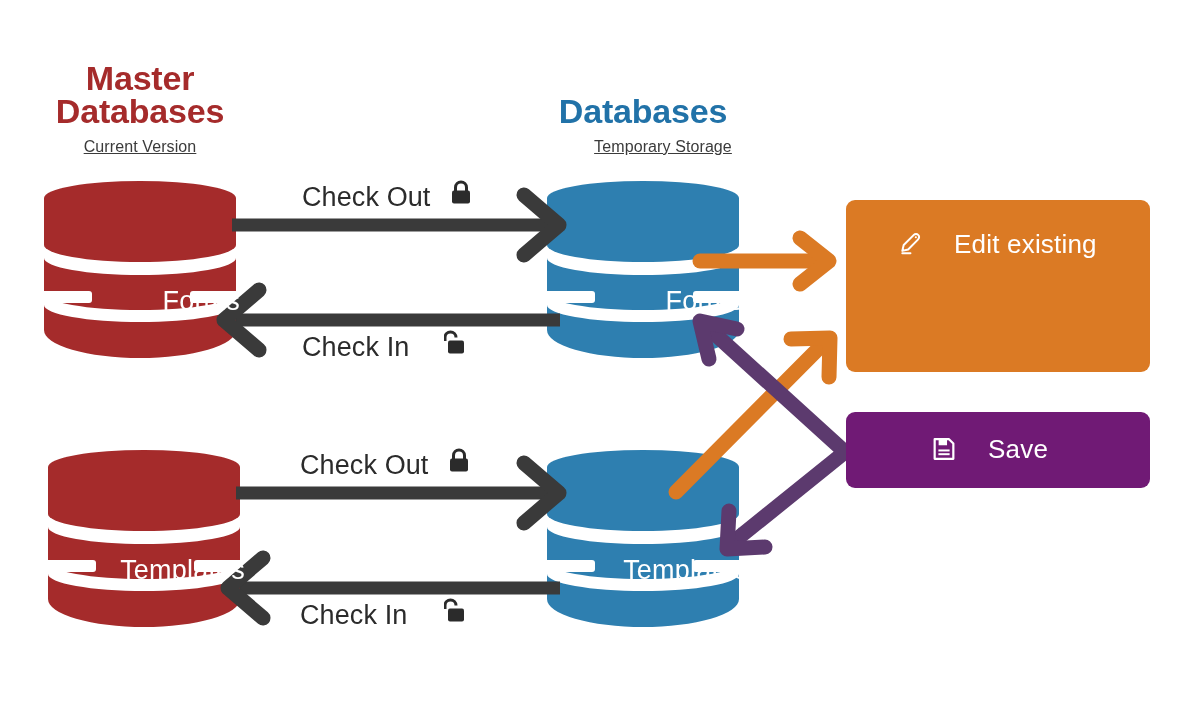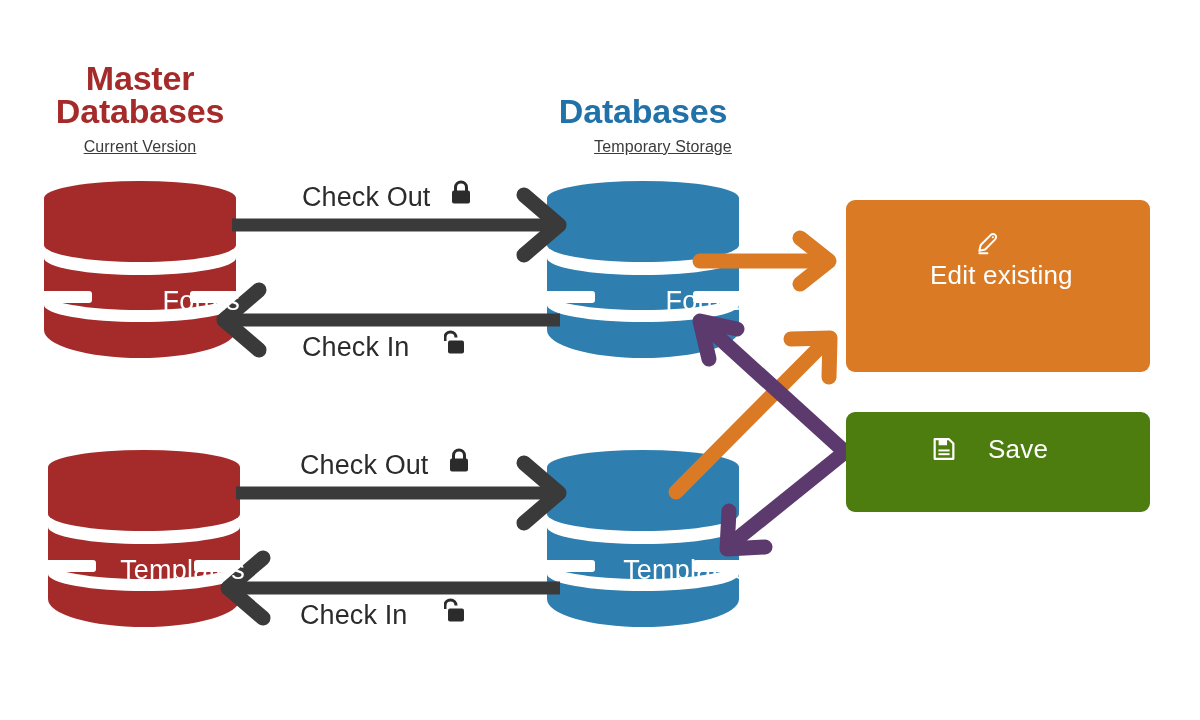--- a/index.html
+++ b/index.html
@@ -88,29 +88,29 @@
     border-radius: 9px;
     color: #ffffff;
   }
   #panel-edit {
     left: 846px; top: 200px;
     width: 304px; height: 172px;
     background: #db7a24;
   }
   #panel-save {
     left: 846px; top: 412px;
-    width: 304px; height: 100px;
-    background: #4d7c0f;
+    width: 304px; height: 76px;
+    background: #701a75;
   }
   .panel-row {
     position: absolute;
     display: flex;
     align-items: center;
   }
-  #row-edit   { left: 56px; top: 28px; flex-direction: column; }
+  #row-edit   { left: 48px; top: 28px; }
   #row-create { left: 40px; top: 107px; }
   #row-save   { left: 82px; top: 21px; }
   .panel-icon {
     width: 32px;
     height: 32px;
     display: flex;
     align-items: center;
     justify-content: center;
     flex: 0 0 auto;
   }

